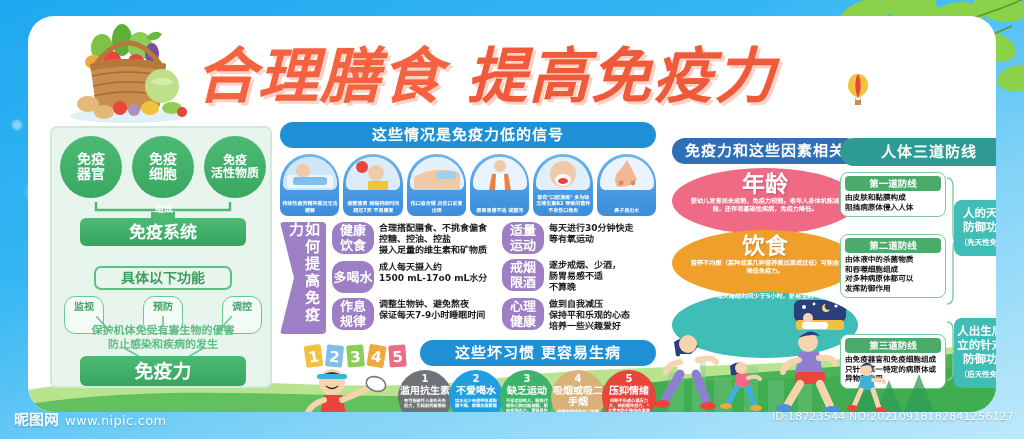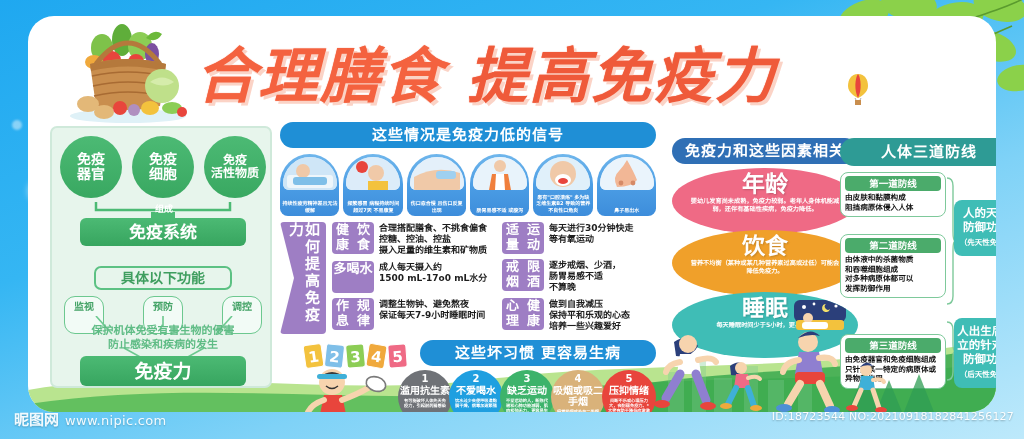--- a/index.html
+++ b/index.html
@@ -107,23 +107,23 @@
     background: #9e7ec4; clip-path: polygon(0 0, 100% 0, 100% 38%, 100% 62%, 100% 100%, 0 100%, 14px 50%);
     color: #fff; font-size: 15px; font-weight: 700; line-height: 16px;
     display: flex; align-items: center; justify-content: center; writing-mode: vertical-rl;
     letter-spacing: 2px; border-radius: 4px;
   }
   .boost-col { position: absolute; top: 0; width: 166px; }
   .boost-col.c1 { left: 52px; }
   .boost-col.c2 { left: 222px; }
   .brow { display: flex; align-items: flex-start; margin-bottom: 5px; }
   .btag {
-    flex: 0 0 42px; height: 32px; border-radius: 4px; background: #9e7ec4;
+    flex: 0 0 42px; height: 32px; border-radius: 12px; background: #9e7ec4;
     color: #fff; font-size: 13px; font-weight: 700; line-height: 15px; text-align: center;
-    display: flex; flex-direction: row; align-items: flex-start; justify-content: center;
+    display: flex; flex-direction: column; align-items: center; justify-content: center;
   }
   .btxt { margin-left: 5px; color: #1d1d1d; font-size: 9px; line-height: 11px; font-weight: 700; padding-top: 1px; }
 
   
   .habits-title { position: absolute; left: 140px; top: 218px; width: 236px; }
   .habits { position: absolute; left: 118px; top: 248px; width: 258px; display: flex; }
   .hcircle {
     width: 54px; height: 54px; border-radius: 50%; margin-right: -3px;
     color: #fff; text-align: center; overflow: hidden; padding-top: 4px;
   }
@@ -520,21 +520,20 @@
       <div class="ovals">
         <div class="oval age">
           <div class="ohead">年龄</div>
           <div class="odesc">婴幼儿发育尚未成熟，免疫力较弱。老年人身体机能减弱，还伴有基础性疾病，免疫力降低。</div>
         </div>
         <div class="oval diet">
           <div class="ohead">饮食</div>
           <div class="odesc">营养不均衡（某种或某几种营养素过高或过低）可能会降低免疫力。</div>
         </div>
         <div class="oval sleep">
-          <div class="ohead">睡眠</div>
           <div class="odesc">每天睡眠时间少于5小时，更易生病</div>
           <svg style="position:absolute; right:10px; top:6px; width:56px; height:34px" viewBox="0 0 56 34">
             <rect x="2" y="2" width="52" height="22" rx="6" fill="#2b3f7a"></rect>
             <circle cx="12" cy="9" r="2" fill="#fff"></circle>
               <circle cx="22" cy="6" r="1.4" fill="#fff"></circle>
               <circle cx="44" cy="8" r="1.6" fill="#fff"></circle>
             <path d="M34 6 a4 4 0 1 0 4 5 a3 3 0 0 1 -4 -5z" fill="#f3e06b"></path>
             <rect x="4" y="22" width="48" height="10" rx="3" fill="#f3c23d"></rect>
             <circle cx="16" cy="20" r="5" fill="#f7d4ae"></circle>
             <rect x="10" y="24" width="26" height="7" rx="3" fill="#fff"></rect>

